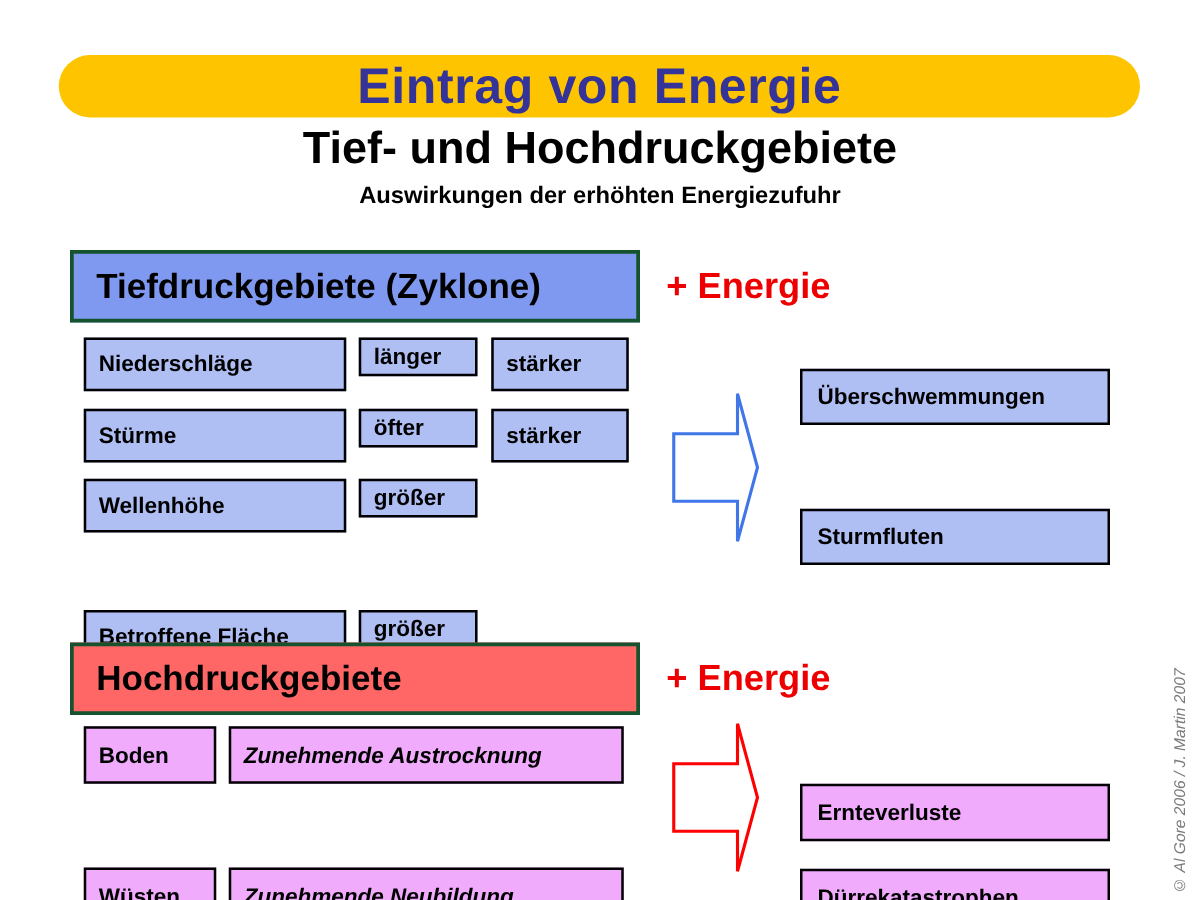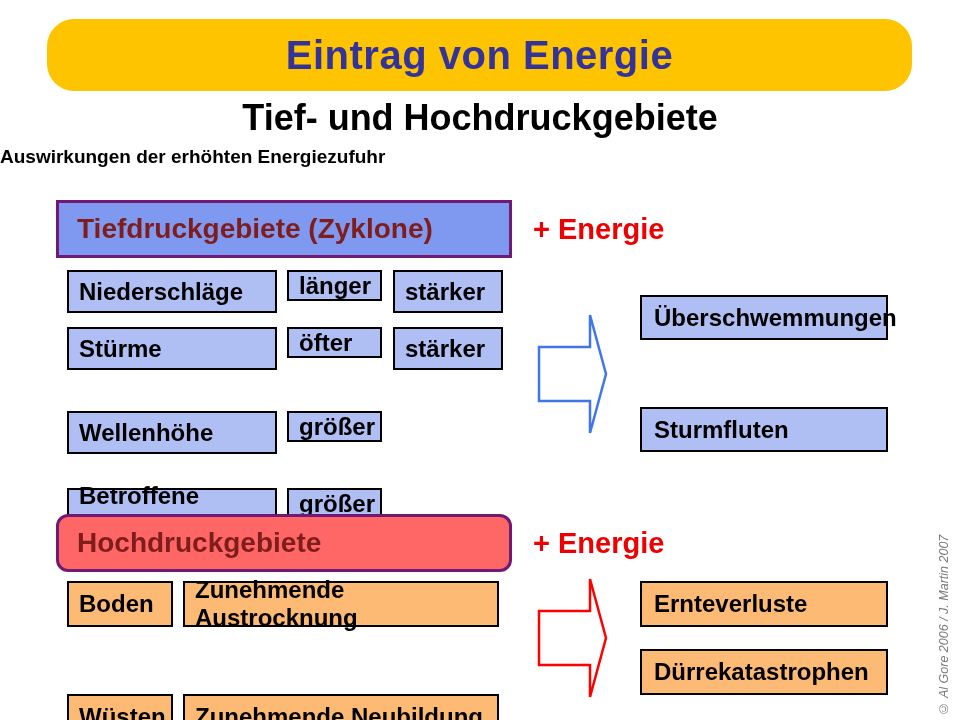--- a/index.html
+++ b/index.html
@@ -7,74 +7,74 @@
     position:relative;
     width:960px;height:720px;
     background:#ffffff;
     font-family:"Liberation Sans", sans-serif;
     overflow:hidden;
   }
   .abs{position:absolute;box-sizing:border-box;}
 
   
   #banner{
-    left:47px;top:19px;width:865px;height:72px;
+    left:47px;top:44px;width:865px;height:50px;
     background:#FFC400;
     display:flex;align-items:center;justify-content:center;border-radius:27px;
   }
   #banner .txt{
     color:#333399;font-size:40px;font-weight:bold;letter-spacing:0.5px;
   }
   #main-title{
     left:0;top:97px;width:960px;text-align:center;
     color:#000;font-size:36px;font-weight:bold;
   }
   #sub-title{
-    left:0;top:146px;width:960px;
+    left:0;top:146px;width:960px;text-align:center;
     color:#000;font-size:19px;font-weight:bold;
   }
 
   
   .hdr-box{
-    border:3px solid #701a75;
+    border:3px solid #14532d;
     display:flex;align-items:center;
     padding-left:18px;
-    font-size:28px;font-weight:bold;color:#7f1d1d;
+    font-size:28px;font-weight:bold;color:#000000;
   }
   .cell-box{
     border:2px solid #000;
     display:flex;align-items:center;
     padding-left:10px;
-    font-size:24px;font-weight:bold;color:#000;
+    font-size:18px;font-weight:bold;color:#000;
   }
   .blue-fill{background:#AFBEF3;}
-  .red-fill{background:#fdba74;}
+  .red-fill{background:#f0abfc;}
   .energy{
     font-size:29px;font-weight:bold;color:#EE0000;
     display:flex;align-items:center;
   }
 
   
   #lp-header{left:56px;top:200px;width:456px;height:58px;background:#8099F0;}
   #lp-energy{left:533px;top:200px;height:58px;}
   .lp-c1{left:67px;width:210px;height:43px;}
   .lp-c2{left:287px;width:95px;height:31px;}
   .lp-c3{left:393px;width:110px;height:43px;}
-  .lp-r1{top:270px;} .lp-r2{top:327px;} .lp-r3{top:383px;margin-top:28px;} .lp-r4{top:440px;margin-top:48px;}
+  .lp-r1{top:270px;} .lp-r2{top:327px;} .lp-r3{top:383px;} .lp-r4{top:440px;margin-top:48px;}
   .lp-effect{left:640px;width:248px;height:45px;padding-left:12px;}
   #lp-e1{top:295px;} #lp-e2{top:351px;} #lp-e3{top:407px;}
   #lp-arrow{left:537px;top:312px;width:72px;height:124px;}
 
   
-  #hp-header{left:56px;top:514px;width:456px;height:58px;background:#FF6666;border-radius:12px;}
+  #hp-header{left:56px;top:514px;width:456px;height:58px;background:#FF6666;}
   #hp-energy{left:533px;top:514px;height:58px;}
   .hp-c1{left:67px;width:106px;height:46px;}
-  .hp-c2{left:183px;width:316px;height:46px;}
+  .hp-c2{left:183px;width:316px;height:46px;font-style:italic;}
   .hp-r1{top:581px;} .hp-r2{top:646px;margin-top:48px;}
-  .hp-effect{left:640px;width:248px;height:46px;padding-left:12px;}
+  .hp-effect{left:640px;width:248px;height:46px;padding-left:12px;margin-top:46px;}
   #hp-e1{top:581px;} #hp-e2{top:649px;}
   #hp-arrow{left:537px;top:576px;width:72px;height:124px;}
 
   
   #credit{
     left:933px;top:500px;height:215px;width:22px;
     writing-mode:vertical-rl;
     transform:rotate(180deg);
     font-size:12.5px;font-style:italic;color:#7A7A7A;
     white-space:nowrap;

